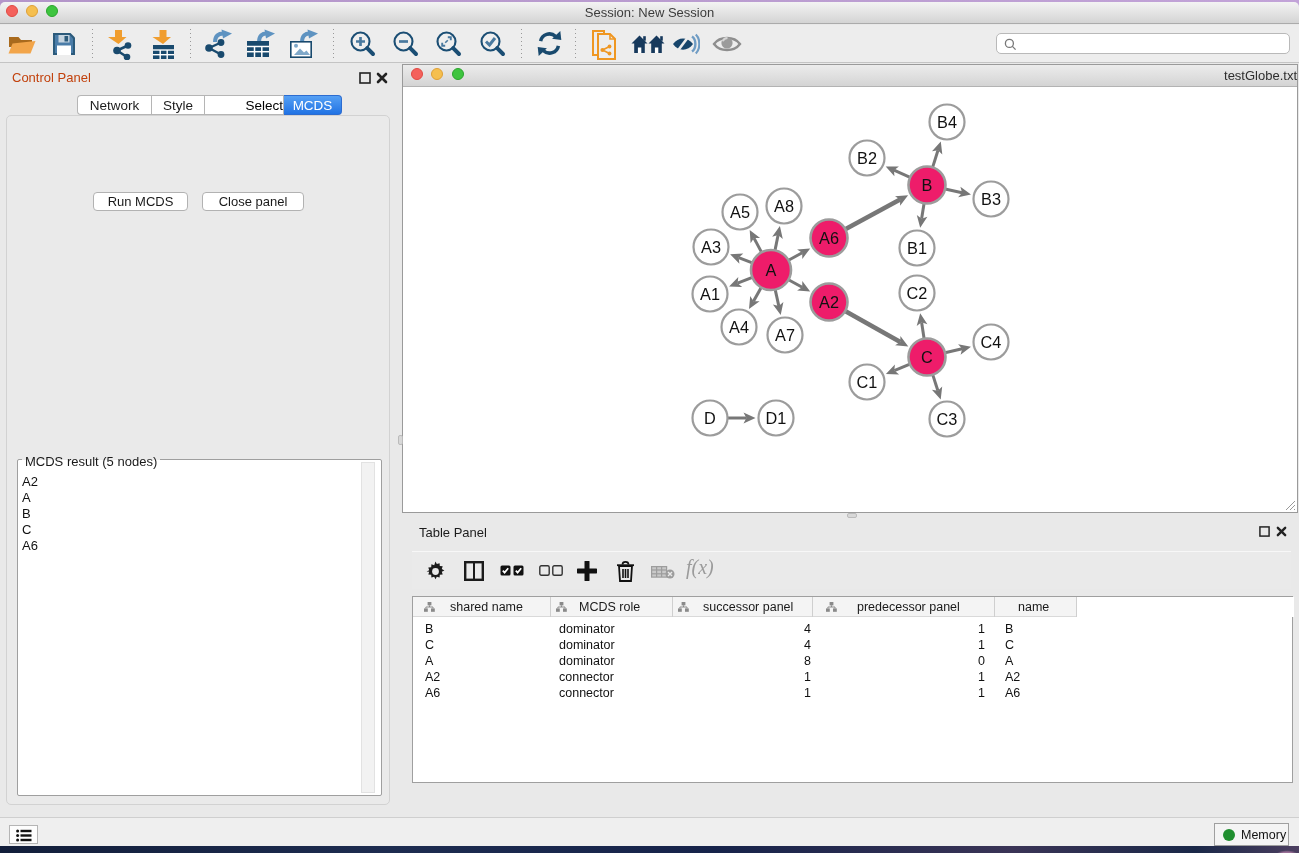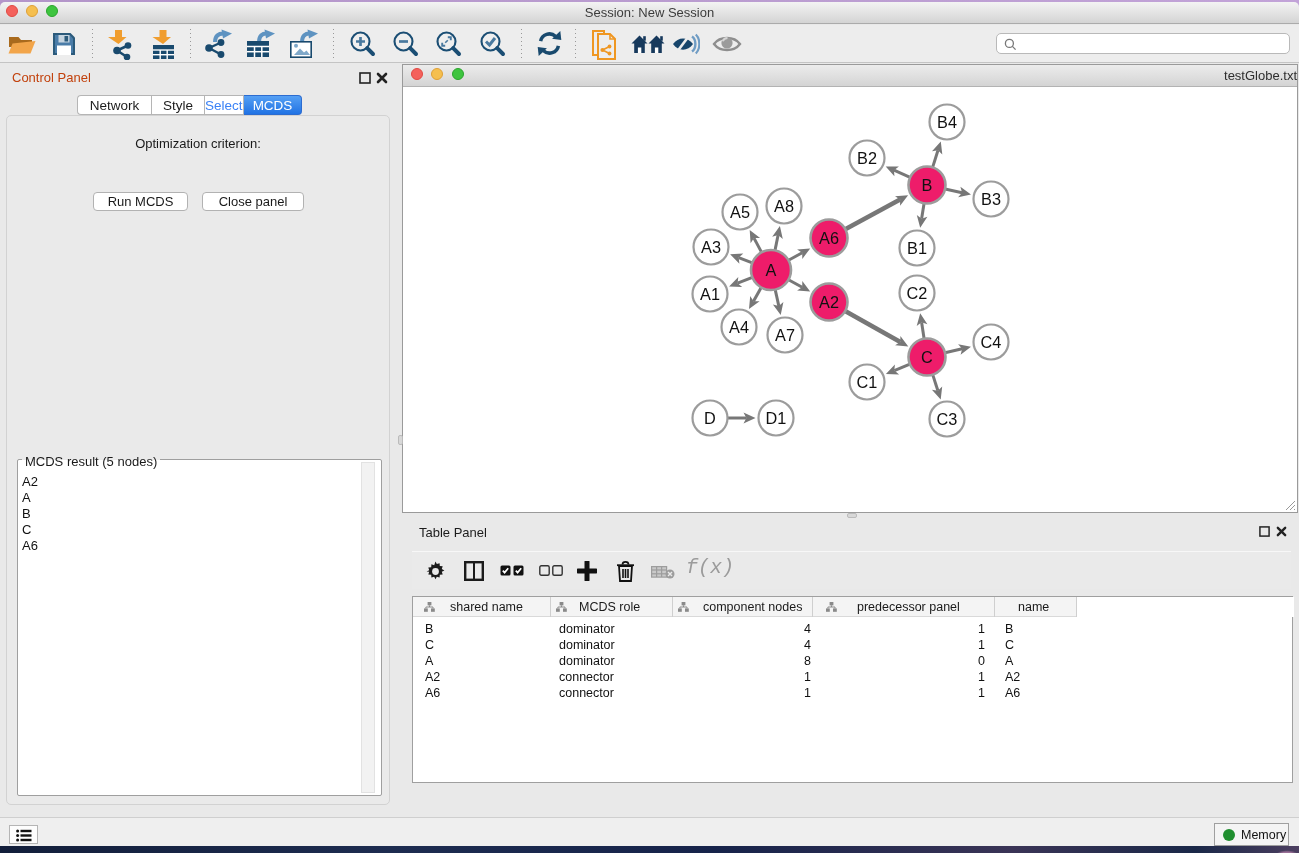--- a/index.html
+++ b/index.html
@@ -181,24 +181,23 @@
       </svg>
     <svg class="abs" style="left:376px;top:8px;" width="12" height="12" viewBox="0 0 12 12">
         <path d="M2 2 L10 10 M10 2 L2 10" stroke="#222" stroke-width="2.6" stroke-linecap="round"></path>
       </svg>
   </div>
 
   <div class="abs" style="left:6px;top:51px;width:384px;height:690px;background:#eaeaea;border:1px solid #d2d2d2;border-radius:5px;"></div>
   <div class="abs" style="left:77px;top:31px;height:20px;display:flex;font-size:13.5px;">
     <div style="width:74px;background:#fff;border:1px solid #b5b5b5;border-right:none;border-radius:4px 0 0 4px;text-align:center;line-height:19px;color:#1c1c1c;">Network</div>
     <div style="width:53px;background:#fff;border:1px solid #b5b5b5;border-right:none;text-align:center;line-height:19px;color:#1c1c1c;">Style</div>
-    <div style="width:40px;background:#fff;border:1px solid #b5b5b5;text-align:left;line-height:19px;color:#3b82f6;">Select</div>
+    <div style="width:80px;background:#fff;border:1px solid #b5b5b5;text-align:right;line-height:19px;color:#000000;">Select</div>
     <div style="width:58px;background:linear-gradient(#55a0f4,#2173e4);border:1px solid #2c6cd0;border-left:none;border-radius:0 4px 4px 0;text-align:center;line-height:19px;color:#fff;">MCDS</div>
   </div>
-  <div class="abs" style="left:0;top:72px;width:396px;text-align:center;font-size:13px;color:#1a1a1a;">Optimization criterion:</div>
 
 
   <div class="abs" style="left:93px;top:128px;width:95px;height:19px;background:#fff;border:1px solid #b2b2b2;border-radius:4px;text-align:center;line-height:18px;font-size:13px;color:#1a1a1a;">Run MCDS</div>
   <div class="abs" style="left:202px;top:128px;width:102px;height:19px;background:#fff;border:1px solid #b2b2b2;border-radius:4px;text-align:center;line-height:18px;font-size:13px;color:#1a1a1a;">Close panel</div>
 
   <div class="abs" style="left:17px;top:395px;width:365px;height:337px;background:#fff;border:1px solid #9f9f9f;border-radius:2px;">
     <div style="position:absolute;left:4px;top:-6px;background:linear-gradient(#eaeaea 38%,#ffffff 38%);padding:0 3px;font-size:13px;color:#1a1a1a;">MCDS result (5 nodes)</div>
     <div style="position:absolute;left:4px;top:14px;font-size:13px;line-height:16px;color:#111;">A2<br>A<br>B<br>C<br>A6</div>
     <div style="position:absolute;right:6px;top:2px;width:14px;height:331px;background:#f2f2f2;border:1px solid #e2e2e2;"></div>
   </div>
@@ -353,21 +352,21 @@
         <rect x="0.6" y="0.6" width="15" height="10.5" fill="#c9c9c9"></rect>
         <line x1="0.6" y1="4" x2="15.6" y2="4"></line>
           <line x1="0.6" y1="7.8" x2="15.6" y2="7.8"></line>
         <line x1="5.6" y1="0.6" x2="5.6" y2="11"></line>
           <line x1="10.6" y1="0.6" x2="10.6" y2="11"></line>
       </g>
       <circle cx="19" cy="8" r="4.5" fill="#9d9d9d"></circle>
       <path d="M17 6 L21 10 M21 6 L17 10" stroke="#eaeaea" stroke-width="1.4"></path>
     </svg>
 
-    <div class="abs" style="left:274px;top:4px;font-family:Liberation Mono, monospace;font-style:italic;font-size:20px;color:#9b9b9b;">f(x)</div>
+    <div class="abs" style="left:274px;top:4px;font-family:Liberation Serif, serif;font-style:italic;font-size:20px;color:#9b9b9b;">f(x)</div>
   </div>
 
   <div class="abs" style="left:10px;top:77px;width:881px;height:187px;background:#fff;border:1px solid #9f9f9f;">
     <div style="height:20px;background:#f4f4f4;border-bottom:1px solid #d9d9d9;position:relative;font-size:12.5px;color:#1a1a1a;">
       <svg class="abs" style="left:11px;top:5px;" width="11" height="10" viewBox="0 0 11 10">
           <g fill="#8a8a8a">
             <rect x="3.6" y="0" width="3.8" height="3.4"></rect>
             <rect x="0" y="6.4" width="3.8" height="3.4"></rect>
             <rect x="7" y="6.4" width="3.8" height="3.4"></rect>
             <path d="M5.5 3.4 V5 M1.9 6.4 V5 H9 V6.4" stroke="#8a8a8a" fill="none" stroke-width="1"></path>
@@ -386,21 +385,21 @@
       <div class="abs" style="left:166px;top:3px;">MCDS role</div>
       <div class="abs" style="left:259px;top:0;height:20px;border-left:1px solid #cfcfcf;"></div>
       <svg class="abs" style="left:265px;top:5px;" width="11" height="10" viewBox="0 0 11 10">
           <g fill="#8a8a8a">
             <rect x="3.6" y="0" width="3.8" height="3.4"></rect>
             <rect x="0" y="6.4" width="3.8" height="3.4"></rect>
             <rect x="7" y="6.4" width="3.8" height="3.4"></rect>
             <path d="M5.5 3.4 V5 M1.9 6.4 V5 H9 V6.4" stroke="#8a8a8a" fill="none" stroke-width="1"></path>
           </g>
         </svg>
-      <div class="abs" style="left:290px;top:3px;">component nodes</div>
+      <div class="abs" style="left:290px;top:3px;">successor panel</div>
       <div class="abs" style="left:399px;top:0;height:20px;border-left:1px solid #cfcfcf;"></div>
       <svg class="abs" style="left:413px;top:5px;" width="11" height="10" viewBox="0 0 11 10">
           <g fill="#8a8a8a">
             <rect x="3.6" y="0" width="3.8" height="3.4"></rect>
             <rect x="0" y="6.4" width="3.8" height="3.4"></rect>
             <rect x="7" y="6.4" width="3.8" height="3.4"></rect>
             <path d="M5.5 3.4 V5 M1.9 6.4 V5 H9 V6.4" stroke="#8a8a8a" fill="none" stroke-width="1"></path>
           </g>
         </svg>
       <div class="abs" style="left:444px;top:3px;">predecessor panel</div>

